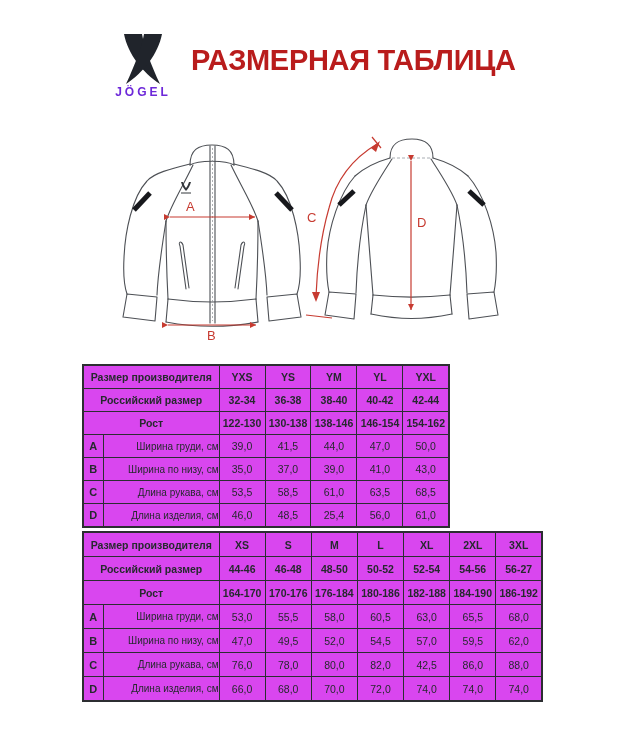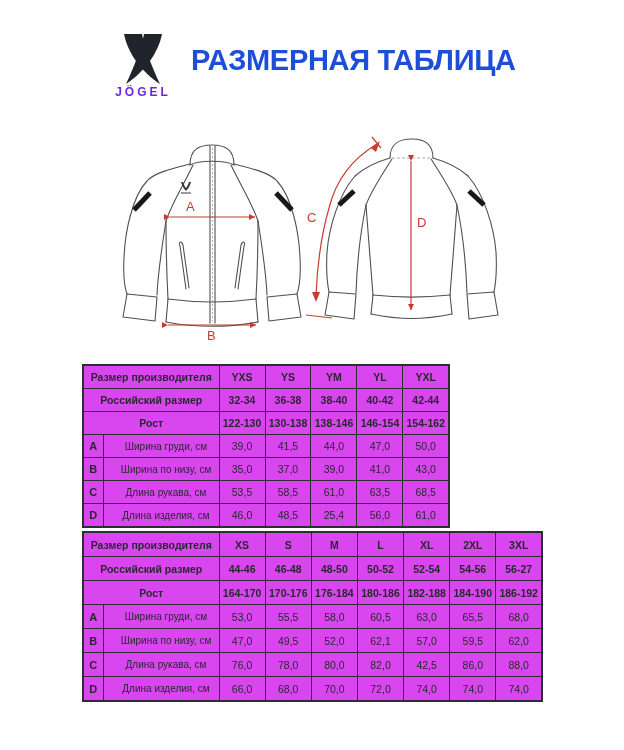--- a/index.html
+++ b/index.html
@@ -4,41 +4,41 @@
 <style>
   html,body{margin:0;padding:0;background:#fff;}
   .canvas{position:relative;width:624px;height:750px;background:#ffffff;overflow:hidden;
           font-family:"Liberation Sans",sans-serif;color:#23272f;}
 
   
   .brand{position:absolute;left:100px;top:34px;width:86px;text-align:center;}
   .brand-mark{display:block;margin:0 auto;}
   .brand-name{margin-top:1px;font-size:12px;font-weight:bold;letter-spacing:3px;color:#6d28d9;}
   .title{position:absolute;left:191px;top:44px;font-size:29px;font-weight:bold;
-         color:#1d4ed8;letter-spacing:-0.3px;white-space:nowrap;}
+         color:#b91c1c;letter-spacing:-0.3px;white-space:nowrap;}
 
   
   .front-svg{position:absolute;left:96px;top:140px;}
   .back-svg{position:absolute;left:302px;top:132px;}
   .sketch{stroke:#4d5055;stroke-width:1.1;fill:none;stroke-linecap:round;stroke-linejoin:round;}
   .stripe{stroke:#17181c;stroke-width:5;fill:none;}
   .red{stroke:#c73b31;stroke-width:1.2;fill:none;}
   .redfill{fill:#c73b31;stroke:none;}
   .measure-letter-svg{font-family:"Liberation Sans",sans-serif;font-size:13px;fill:#c73b31;}
   .dash{stroke:#a8adb3;stroke-width:1;stroke-dasharray:3 2;fill:none;}
   .zipdash{stroke:#8b8e93;stroke-width:0.7;stroke-dasharray:2 2;fill:none;}
 
   
   table.sizes{position:absolute;border-collapse:collapse;table-layout:fixed;background:#d946ef;
               border:2px solid #2c2e31;}
   table.sizes td{border:1px solid #2c2e31;height:22px;padding:0;text-align:center;
                  font-size:10.5px;color:#26292e;overflow:hidden;white-space:nowrap;}
   table.sizes td.c-head{font-weight:bold;font-size:10.5px;}
   table.sizes td.c-letter{font-weight:bold;font-size:11px;}
-  table.sizes td.c-rowlabel{text-align:center;padding-left:10px;font-size:10px;}
+  table.sizes td.c-rowlabel{text-align:right;padding-left:10px;font-size:10px;}
   #table-youth{left:82px;top:364px;width:368px;}
   #table-adult{left:82px;top:531px;width:461px;}
   #table-adult td{height:23px;}
 </style>
 </head>
 <body>
 
 <div class="canvas">
 
   <div class="brand">
@@ -266,21 +266,21 @@
           <td>63,0</td>
           <td>65,5</td>
           <td>68,0</td>
         </tr>
         <tr>
           <td class="c-letter">B</td>
           <td class="c-rowlabel">Ширина по низу, см</td>
           <td>47,0</td>
           <td>49,5</td>
           <td>52,0</td>
-          <td>62,1</td>
+          <td>54,5</td>
           <td>57,0</td>
           <td>59,5</td>
           <td>62,0</td>
         </tr>
         <tr>
           <td class="c-letter">C</td>
           <td class="c-rowlabel">Длина рукава, см</td>
           <td>76,0</td>
           <td>78,0</td>
           <td>80,0</td>

